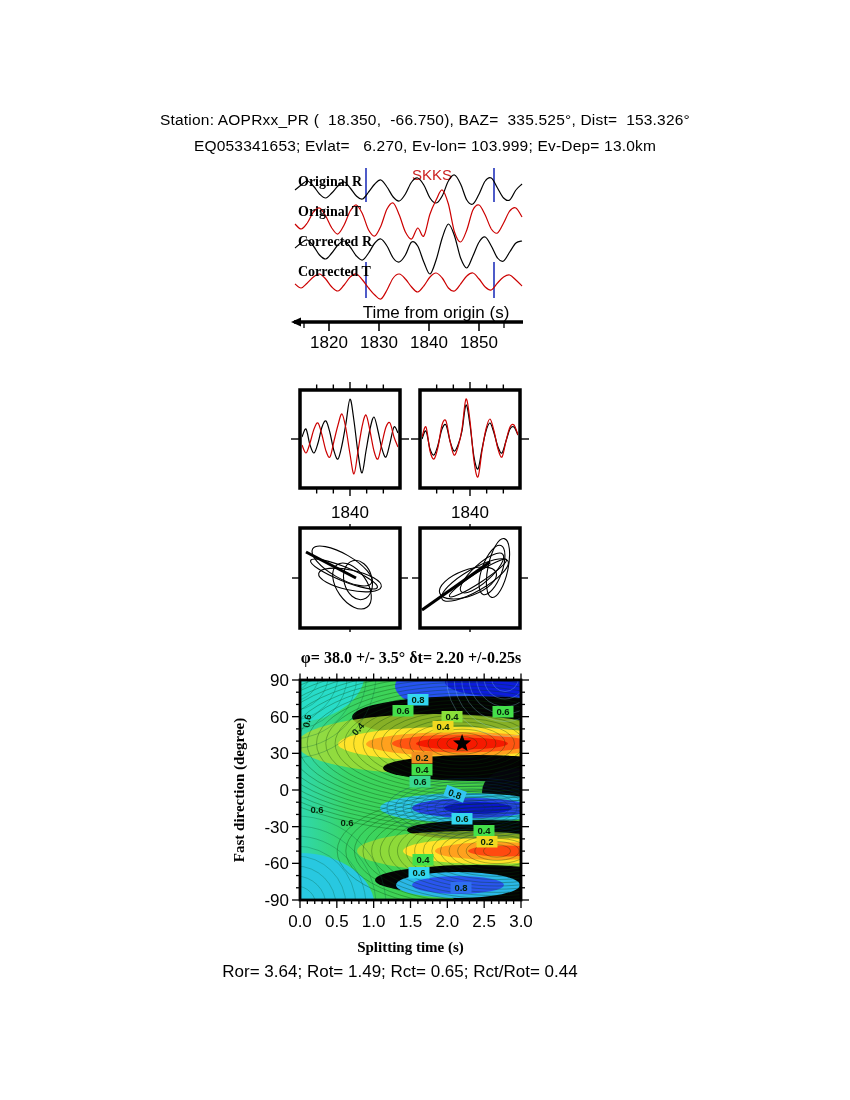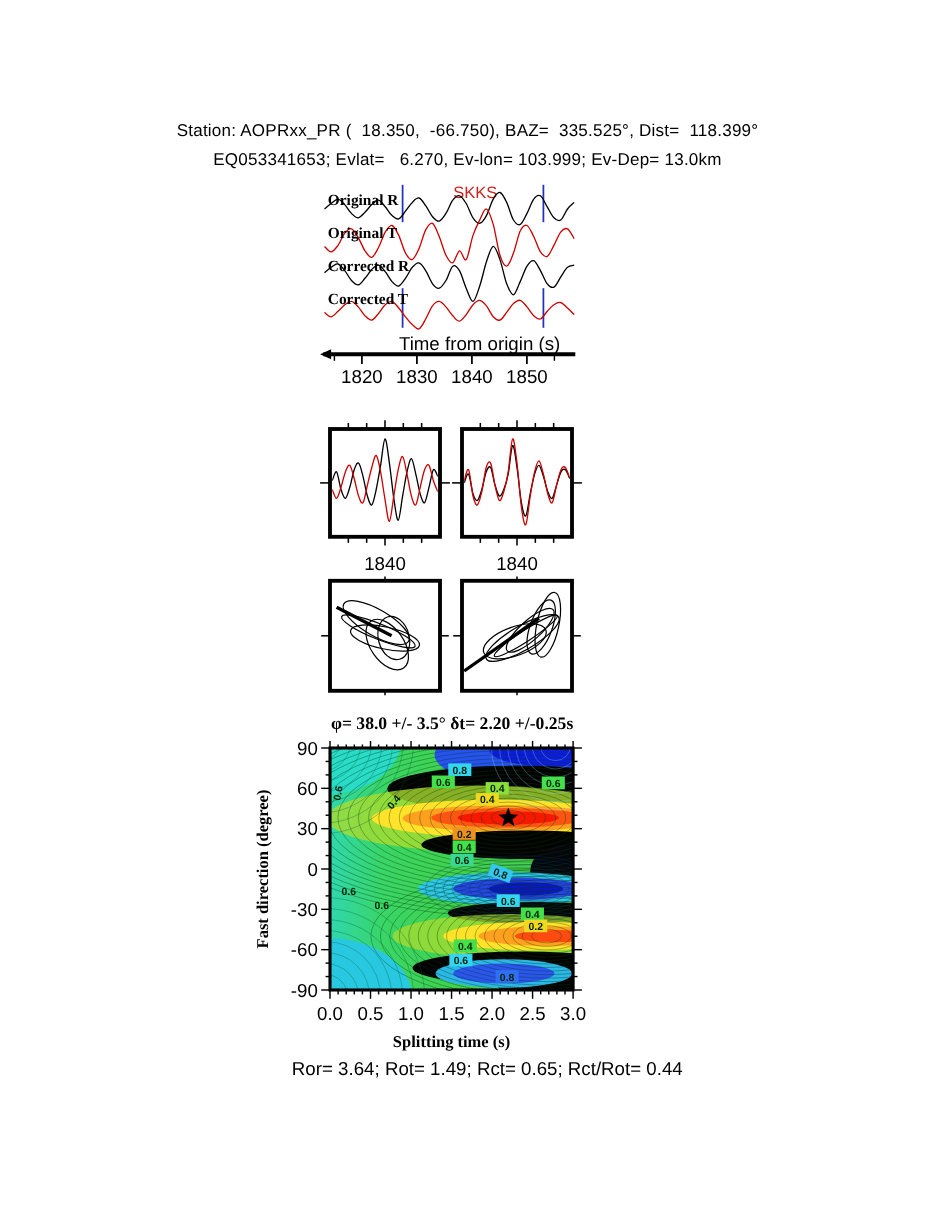--- a/index.html
+++ b/index.html
@@ -3,31 +3,31 @@
 <meta charset="utf-8">
 <style>
   html,body{margin:0;padding:0;}
   body{width:850px;height:1100px;background:#ffffff;position:relative;
        font-family:"Liberation Sans",sans-serif;color:#000;}
   .hdr{position:absolute;left:5px;width:840px;text-align:center;
        font-size:15.5px;white-space:pre;letter-spacing:0.2px;}
   #hdr1{top:111px;}
   #hdr2{top:137px;}
   .ftr{position:absolute;top:962px;left:0;width:800px;text-align:center;
-       font-size:17px;white-space:pre;padding-left:43px;}
+       font-size:17px;white-space:pre;}
   svg{position:absolute;overflow:visible;}
   #svg-waveforms{left:290px;top:158px;}
   #svg-windows{left:290px;top:378px;}
   #svg-particle{left:290px;top:524px;}
   #svg-contour{left:230px;top:645px;}
 </style>
 </head>
 <body>
 
-<div id="hdr1" class="hdr">Station: AOPRxx_PR (  18.350,  -66.750), BAZ=  335.525°, Dist=  118.399°</div>
+<div id="hdr1" class="hdr">Station: AOPRxx_PR (  18.350,  -66.750), BAZ=  335.525°, Dist=  153.326°</div>
 <div id="hdr2" class="hdr">EQ053341653; Evlat=   6.270, Ev-lon= 103.999; Ev-Dep= 13.0km</div>
 
 <svg id="svg-waveforms" width="240" height="205">
     <text x="142" y="22" text-anchor="middle" fill="#cc2222" font-size="15" font-family="&quot;Liberation Sans&quot;,sans-serif">SKKS</text>
     <line x1="76.00000000000045" y1="10" x2="76.00000000000045" y2="44" stroke="#2233bb" stroke-width="1.6"></line>
     <line x1="76.00000000000045" y1="104" x2="76.00000000000045" y2="140" stroke="#2233bb" stroke-width="1.6"></line>
     <line x1="204" y1="10" x2="204" y2="44" stroke="#2233bb" stroke-width="1.6"></line>
     <line x1="204" y1="104" x2="204" y2="140" stroke="#2233bb" stroke-width="1.6"></line>
     <path d="M5.0,32.0C6.0,31.2 9.1,28.5 11.1,27.0C13.2,25.5 15.2,22.8 17.3,23.0C19.3,23.2 21.4,25.8 23.4,28.0C25.5,30.2 27.5,34.0 29.5,36.0C31.6,38.0 33.6,40.2 35.7,40.0C37.7,39.8 39.8,37.0 41.8,35.0C43.9,33.0 45.9,29.8 47.9,28.0C50.0,26.2 52.0,23.7 54.1,24.0C56.1,24.3 58.2,27.7 60.2,30.0C62.3,32.3 64.3,36.2 66.4,38.0C68.4,39.8 70.4,41.7 72.5,41.0C74.5,40.3 76.6,36.5 78.6,34.0C80.7,31.5 82.7,28.0 84.8,26.0C86.8,24.0 88.8,21.5 90.9,22.0C92.9,22.5 95.0,26.2 97.0,29.0C99.1,31.8 101.1,36.7 103.2,39.0C105.2,41.3 107.3,43.5 109.3,43.0C111.3,42.5 113.4,39.2 115.4,36.0C117.5,32.8 119.5,26.7 121.6,24.0C123.6,21.3 125.7,19.5 127.7,20.0C129.7,20.5 131.8,23.7 133.8,27.0C135.9,30.3 137.9,37.0 140.0,40.0C142.0,43.0 144.1,45.3 146.1,45.0C148.2,44.7 150.2,41.7 152.2,38.0C154.3,34.3 156.3,26.5 158.4,23.0C160.4,19.5 162.5,16.5 164.5,17.0C166.6,17.5 168.6,21.8 170.6,26.0C172.7,30.2 174.7,38.7 176.8,42.0C178.8,45.3 180.9,47.0 182.9,46.0C185.0,45.0 187.0,39.8 189.1,36.0C191.1,32.2 193.1,25.7 195.2,23.0C197.2,20.3 199.3,18.8 201.3,20.0C203.4,21.2 205.4,26.7 207.5,30.0C209.5,33.3 211.5,38.0 213.6,40.0C215.6,42.0 217.7,43.3 219.7,42.0C221.8,40.7 223.8,34.7 225.9,32.0C227.9,29.3 231.0,27.0 232.0,26.0" fill="none" stroke="#000000" stroke-width="1.2"></path>
     <text x="8" y="28" font-size="14" font-weight="bold" font-family="&quot;Liberation Serif&quot;,serif">Original R</text>

